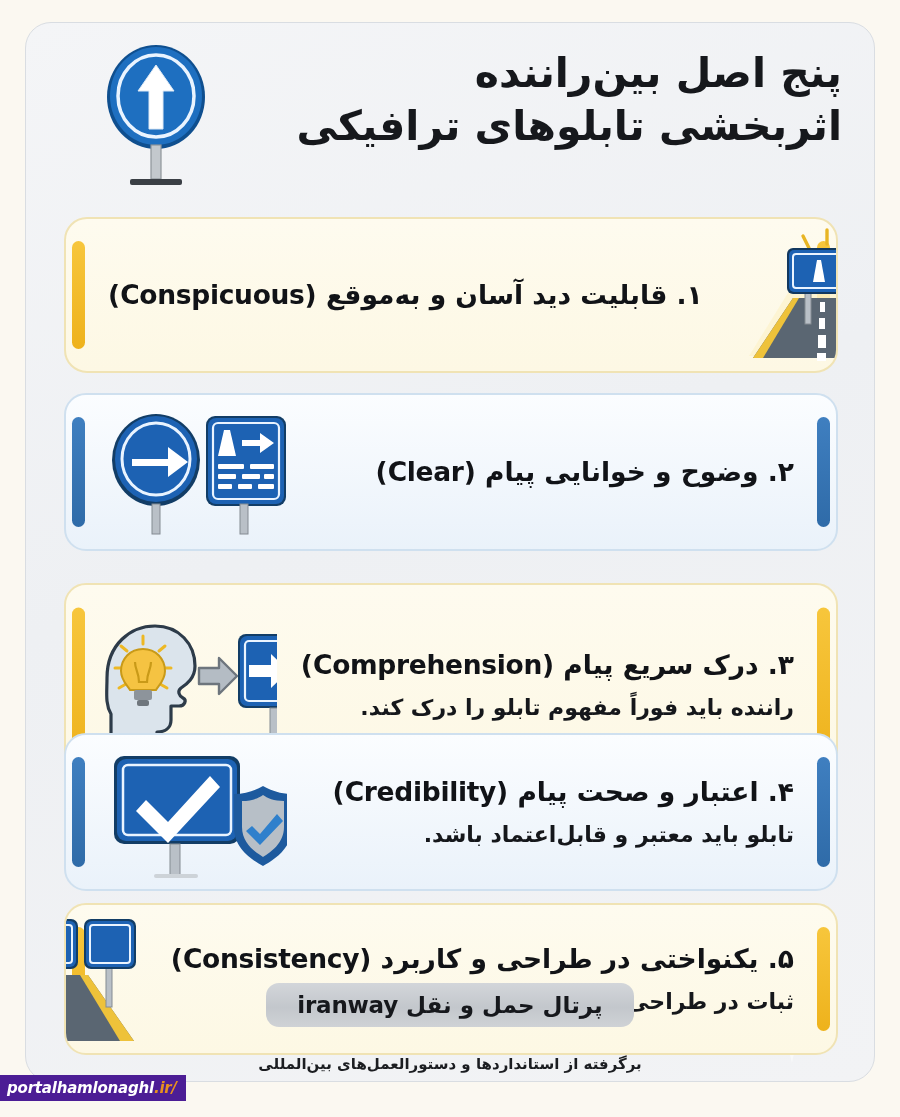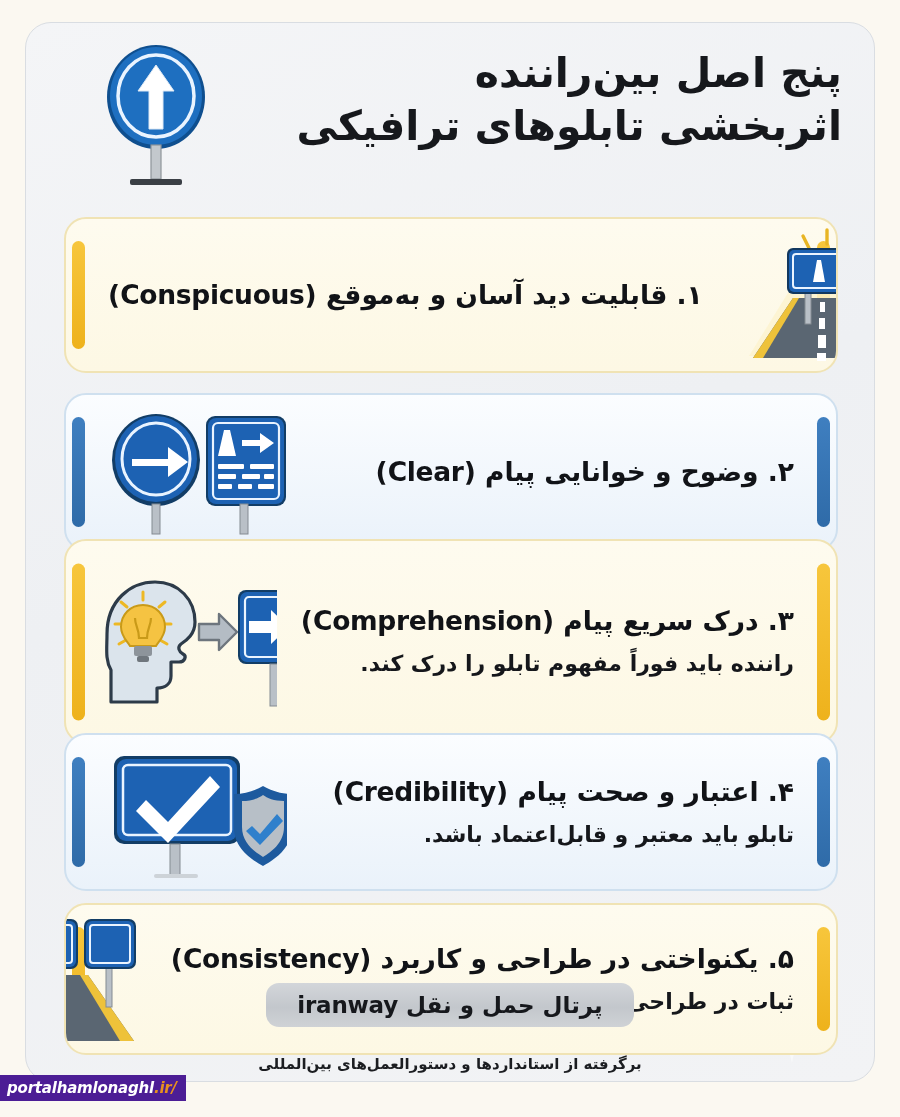--- a/index.html
+++ b/index.html
@@ -156,21 +156,21 @@
       <path d="M70 24 L88 50 L77 50 L77 88 L63 88 L63 50 L52 50 Z" fill="#ffffff" stroke="#dde9f5" stroke-width="1"></path>
       <rect x="65" y="104" width="10" height="34" fill="#c3c8cd" stroke="#8e949a" stroke-width="1.2"></rect>
       <rect x="44" y="138" width="52" height="6" rx="2" fill="#3a3f45"></rect>
     </svg>
     <div class="header-title">
       <span>پنج اصل بین‌راننده</span>
       <span class="l2">اثربخشی تابلوهای ترافیکی</span>
     </div>
   </div>
 
-  <div class="card cream" style="top:194px;height:156px;">
+  <div class="card cream" style="top:194px;height:156px;border-radius:23px;">
     <div class="bar gold l"></div>
     <div class="bar gold r"></div>
     <div class="card-inner art-right">
       <div class="card-text">
         <div class="card-title">۱. قابلیت دید آسان و به‌موقع (Conspicuous)</div>
       </div>
       <div class="card-art">
         <svg width="180" height="138" viewBox="0 0 180 138">
           <path d="M18 130 L60 62 L124 62 L166 130 Z" fill="#fdf3cf" opacity="0.85"></path>
           <g stroke="#e8b524" stroke-width="3.4" stroke-linecap="round">
@@ -235,21 +235,21 @@
             <rect x="118" y="80" width="14" height="5" rx="1"></rect>
             <rect x="138" y="80" width="14" height="5" rx="1"></rect>
             <rect x="158" y="80" width="16" height="5" rx="1"></rect>
           </g>
           <rect x="140" y="100" width="8" height="30" fill="#b9c0c7" stroke="#848b92" stroke-width="1"></rect>
         </svg>
       </div>
     </div>
   </div>
 
-  <div class="card cream" style="top:516px;height:205px;">
+  <div class="card cream" style="top:560px;height:205px;">
     <div class="bar gold l"></div>
     <div class="bar gold r"></div>
     <div class="card-inner art-left">
       <div class="card-text">
         <div class="card-title">۳. درک سریع پیام (Comprehension)</div>
         <div class="card-desc">راننده باید فوراً مفهوم تابلو را درک کند.</div>
       </div>
       <div class="card-art">
         <svg width="190" height="140" viewBox="0 0 190 140">
           <path d="M20 62 C20 28 44 10 68 10 C92 10 108 28 108 50 C108 62 100 68 94 72 C90 75 92 80 96 82 C100 84 98 90 92 90 L84 90 L84 104 C84 112 78 116 70 116 L70 130 L24 130 L24 98 C18 88 20 76 20 62 Z" fill="#dbe4ec" stroke="#2d3b49" stroke-width="3.2" stroke-linejoin="round"></path>

